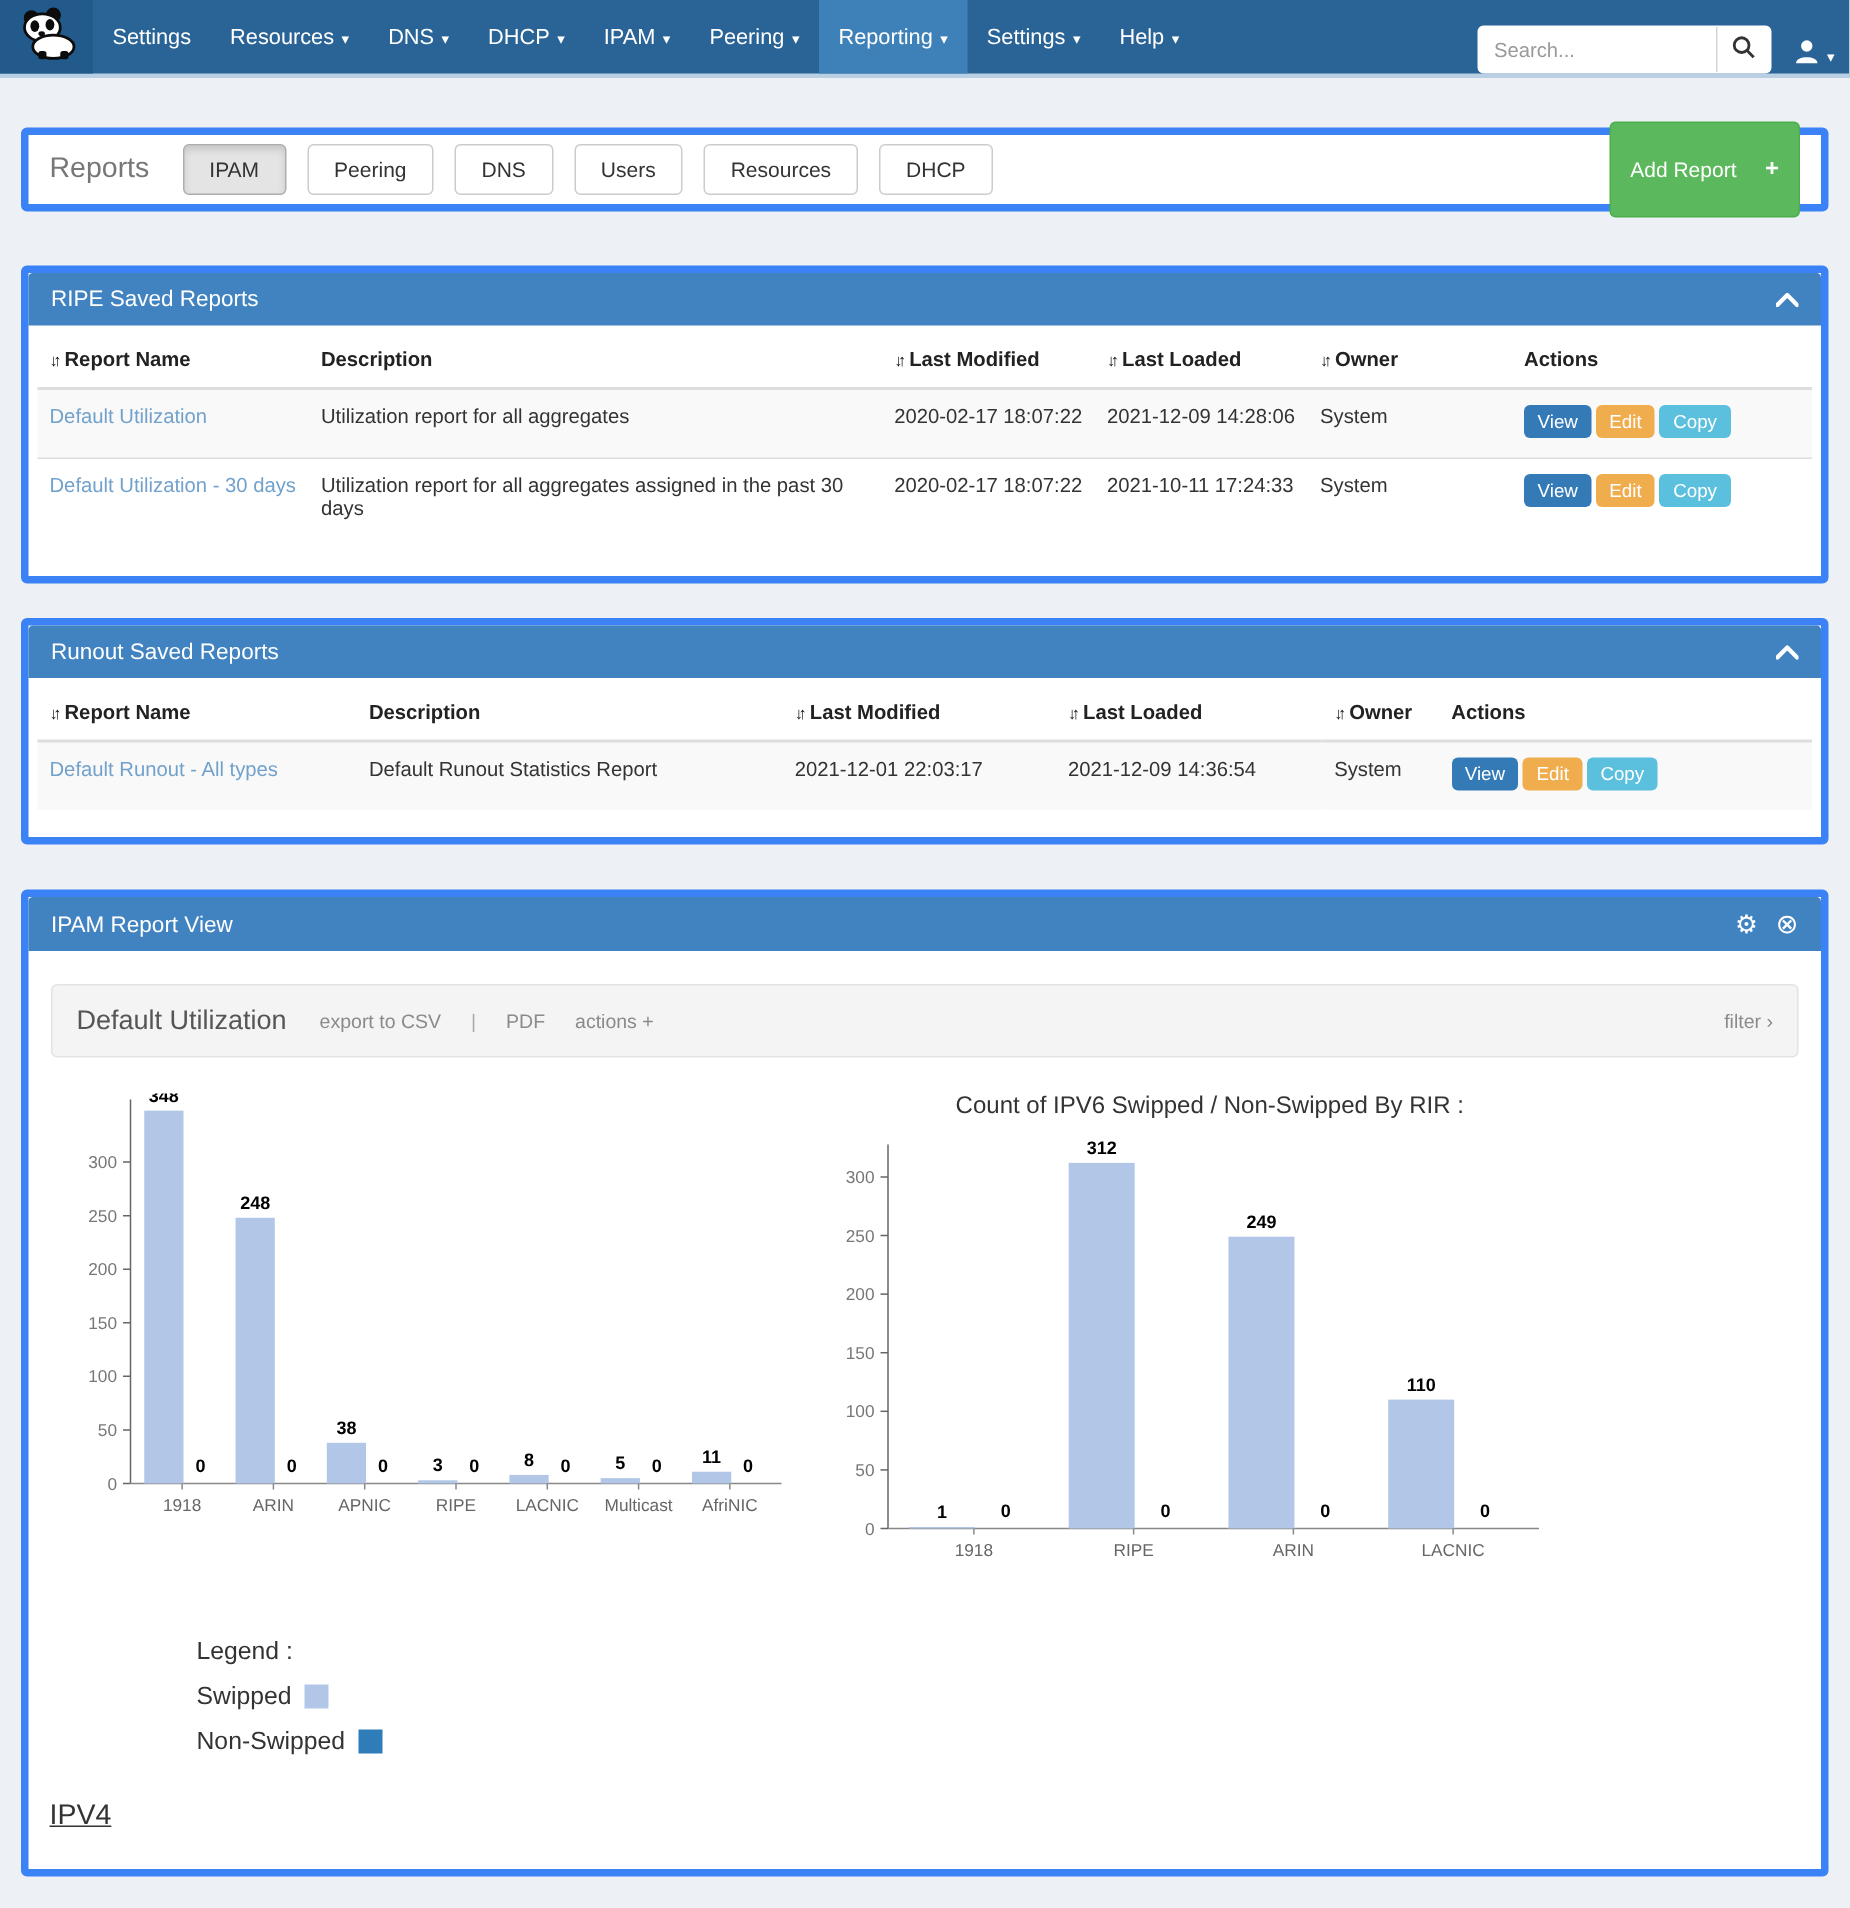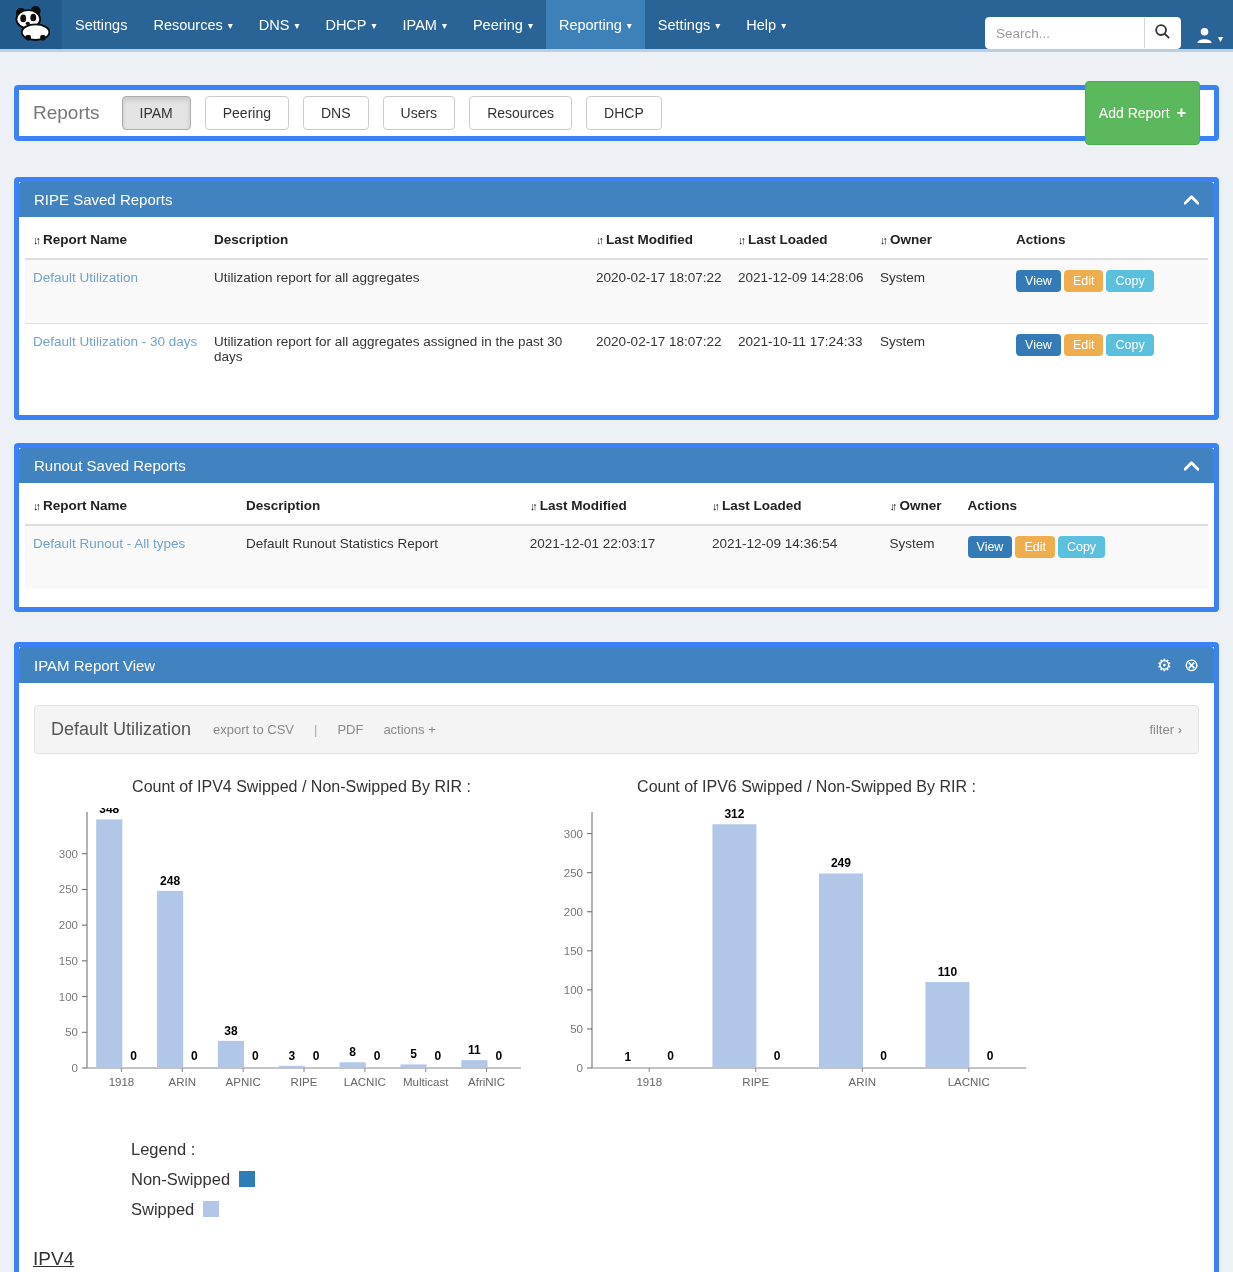--- a/index.html
+++ b/index.html
@@ -54,21 +54,21 @@
     border:1px solid #ccc; border-radius:4px; cursor:pointer; white-space:nowrap;
     font-family:"Liberation Sans", sans-serif;
   }
   .tab-btn.active {
     background:#e4e4e4; border-color:#adadad;
     box-shadow:inset 0 3px 5px rgba(0,0,0,.125);
   }
   .add-report-btn {
     margin-left:auto; background:#5cb85c; border:1px solid #4cae4c; color:#fff;
     padding:23px 13px; font-size:14px; border-radius:4px; cursor:pointer;
-    display:flex; align-items:center; gap:7px; font-family:"Liberation Sans", sans-serif;
+    display:flex; align-items:center; gap:19px; font-family:"Liberation Sans", sans-serif;
   }
   .plus-icon { font-weight:bold; font-size:16px; line-height:1; }
   
   .panel-ipam  { margin-top:36px; padding-bottom:28px; }
   .panel-runout{ margin-top:23px; padding-bottom:18px; }
   .panel-view  { margin-top:30px; padding-bottom:24px; }
   .panel-header {
     background:#4183c0; color:#fff; font-size:15px; padding:9px 15px;
     border-radius:3px 3px 0 0; display:flex; align-items:center;
   }
@@ -80,21 +80,21 @@
   table.rpt th {
     text-align:left; padding:11px 8px; border-bottom:2px solid #ddd;
     font-weight:bold; color:#222; cursor:default; white-space:nowrap;
   }
   table.rpt th.sortable { cursor:pointer; }
   .sort-icon { font-size:11px; letter-spacing:-3px; margin-right:5px; color:#111; }
   table.rpt td { padding:10px 8px; border-top:1px solid #ddd; vertical-align:top; color:#333; }
   table.rpt tbody tr:nth-child(odd) { background:#f9f9f9; }
   a.report-link { color:#72a2cc; text-decoration:none; cursor:pointer; }
   .action-btn {
-    display:inline-block; margin:0 3px 21px 0; padding:4px 9px; border-radius:4px;
+    display:inline-block; margin:0 3px 3px 0; padding:4px 9px; border-radius:4px;
     color:#fff; font-size:12.5px; border:none; cursor:pointer;
     font-family:"Liberation Sans", sans-serif;
   }
   
   .report-toolbar {
     margin:22px 15px 0 15px; background:#f4f4f4; border:1px solid #e3e3e3;
     border-radius:4px; padding:13px 16px; display:flex; align-items:center; gap:20px;
   }
   .report-toolbar .report-name { font-size:18px; color:#555; margin-right:2px; }
   .toolbar-link { font-size:13px; color:#8a8a8a; cursor:pointer; text-decoration:none; }
@@ -317,21 +317,21 @@
           <a class="toolbar-link">PDF</a>
           <a class="toolbar-link">actions +</a>
         </span>
       <span class="filter-link">
         <span>filter</span>
         <span>›</span>
       </span>
     </div>
 
     <div class="charts" id="charts">
-        <div class="chart-block"><div class="chart-title">Count of IPV4 Swipped / Non-Swipped By RIR :</div><svg width="505" height="292" viewBox="0 0 505 292">
+        <div class="chart-block"><svg width="505" height="292" viewBox="0 0 505 292">
             <line x1="33" y1="260" x2="38" y2="260" stroke="#666" stroke-width="1"></line>
             <text x="29" y="264" text-anchor="end" font-size="11.5" fill="#777" font-family="Liberation Sans, sans-serif">0</text>
             <line x1="33" y1="224.28571428571428" x2="38" y2="224.28571428571428" stroke="#666" stroke-width="1"></line>
             <text x="29" y="228.28571428571428" text-anchor="end" font-size="11.5" fill="#777" font-family="Liberation Sans, sans-serif">50</text>
             <line x1="33" y1="188.57142857142856" x2="38" y2="188.57142857142856" stroke="#666" stroke-width="1"></line>
             <text x="29" y="192.57142857142856" text-anchor="end" font-size="11.5" fill="#777" font-family="Liberation Sans, sans-serif">100</text>
             <line x1="33" y1="152.85714285714286" x2="38" y2="152.85714285714286" stroke="#666" stroke-width="1"></line>
             <text x="29" y="156.85714285714286" text-anchor="end" font-size="11.5" fill="#777" font-family="Liberation Sans, sans-serif">150</text>
             <line x1="33" y1="117.14285714285714" x2="38" y2="117.14285714285714" stroke="#666" stroke-width="1"></line>
             <text x="29" y="121.14285714285714" text-anchor="end" font-size="11.5" fill="#777" font-family="Liberation Sans, sans-serif">200</text>
@@ -415,25 +415,25 @@
             <line x1="414.75" y1="260" x2="414.75" y2="264" stroke="#888" stroke-width="1"></line>
             <text x="414.75" y="278" text-anchor="middle" font-size="11.5" fill="#666" font-family="Liberation Sans, sans-serif">LACNIC</text>
           </svg></div>
       </div>
 
     <div class="legend-box" id="legend">
       <div class="legend-row">
           <span>Legend :</span>
         </div>
     <div class="legend-row">
+          <span>Swipped</span>
+          <span class="legend-swatch" style="background: rgb(178, 199, 231);"></span>
+        </div>
+        <div class="legend-row">
           <span>Non-Swipped</span>
           <span class="legend-swatch" style="background: rgb(46, 124, 184);"></span>
         </div>
-        <div class="legend-row">
-          <span>Swipped</span>
-          <span class="legend-swatch" style="background: rgb(178, 199, 231);"></span>
-        </div>
       </div>
 
     <div class="section-label">IPV4</div>
   </section>
 
 </div>
 
 </body></html>

